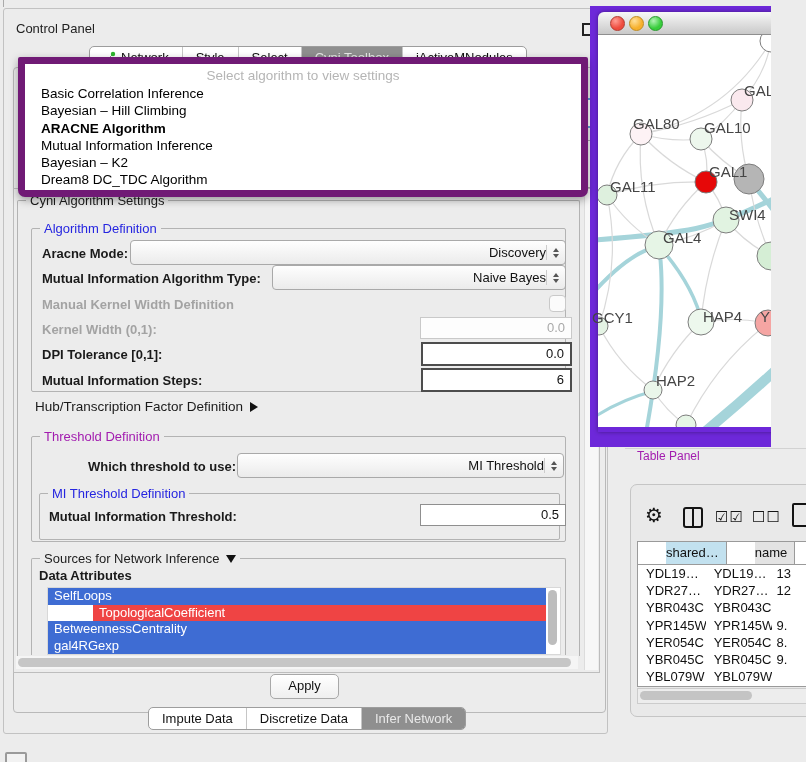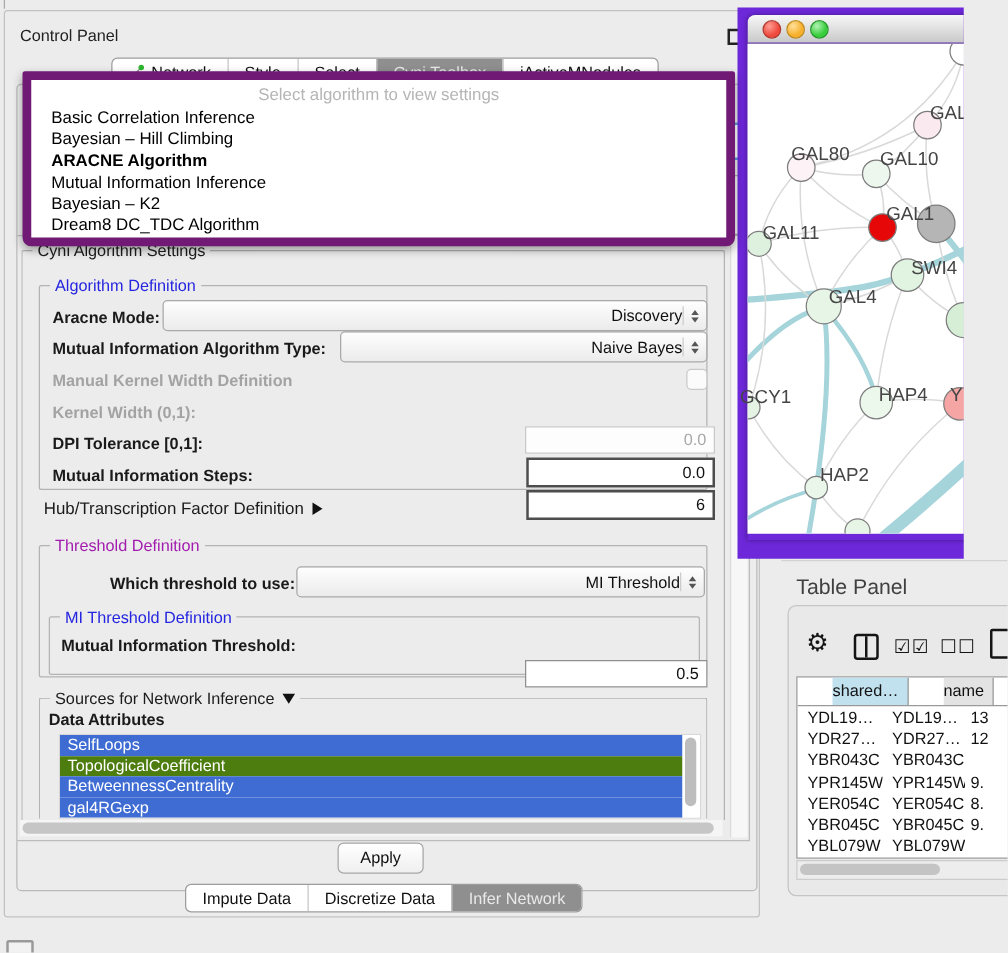--- a/index.html
+++ b/index.html
@@ -50,21 +50,21 @@
   .lbl{font-size:13px;color:#1a1a1a;white-space:nowrap;}
   .lbl.b{font-weight:bold;}
   .lbl.dis{color:#a3a3a3;font-weight:bold;}
   .combo{height:23px;border:1px solid #a9a9a9;border-radius:4px;
     background:linear-gradient(#fefefe,#ebebeb);display:flex;align-items:center;text-align:right;}
   .combo .cval{flex:1;font-size:13px;color:#111;padding-left:12px;}
   .combo .spin{width:18px;display:flex;flex-direction:column;align-items:center;border-left:1px solid #cccccc;height:15px;justify-content:center;}
   .spin i{display:block;width:0;height:0;border-left:3.5px solid transparent;border-right:3.5px solid transparent;}
   .spin .up{border-bottom:4.5px solid #555;margin-bottom:2px;}
   .spin .dn{border-top:4.5px solid #555;}
-  .field{height:20px;background:#fff;font-size:13px;text-align:right;padding-right:6px;line-height:20px;color:#111;margin-top:24px;}
+  .field{height:20px;background:#fff;font-size:13px;text-align:right;padding-right:6px;line-height:20px;color:#111;}
   .field.dis{border:1px solid #c9c9c9;color:#a9a9a9;background:#fdfdfd;}
   .field.strong{border:2px solid #4d4d4d;}
   .field.norm{border:1px solid #8f8f8f;}
   .chk{width:15px;height:15px;border:1px solid #c9c9c9;border-radius:4px;background:#fbfbfb;}
   .tri-r{display:inline-block;width:0;height:0;border-left:8px solid #111;
          border-top:5.5px solid transparent;border-bottom:5.5px solid transparent;margin-left:7px;vertical-align:-1px;}
   .tri-d{display:inline-block;width:0;height:0;border-top:8px solid #111;
          border-left:5.5px solid transparent;border-right:5.5px solid transparent;margin-left:6px;vertical-align:0px;}
   
   #attr-list{left:47px;top:587px;width:512px;height:66px;background:#fff;border:1px solid #d8d8d8;display:flex;}
@@ -84,21 +84,21 @@
   #net-titlebar{height:22px;background:linear-gradient(#f7f7f7,#c9c9c9);border-bottom:1px solid #8f8f8f;
      border-radius:6px 6px 0 0;position:relative;}
   .light{position:absolute;top:4px;width:13px;height:13px;border-radius:50%;}
   .light.red{left:12px;background:radial-gradient(circle at 35% 30%,#ff9d94,#ee4b3e 60%);border:1px solid #b23a30;}
   .light.yellow{left:31px;background:radial-gradient(circle at 35% 30%,#ffe09a,#f6b02c 60%);border:1px solid #c08b1f;}
   .light.green{left:50px;background:radial-gradient(circle at 35% 30%,#b2f3b4,#38cd3c 60%);border:1px solid #27992c;}
   #net-content{height:392px;background:#fff;overflow:hidden;}
   .nlabel{position:absolute;font-size:15px;color:#454545;white-space:nowrap;}
   
   #tp-titlebar{left:625px;top:448px;width:181px;height:30px;border-top:1px solid #d2d2d2;}
-  #tp-title{position:absolute;left:12px;top:11px;font-size:17px;color:#404040;}
+  #tp-title{position:absolute;left:12px;top:0;font-size:12px;color:#a21caf;}
   #table-panel{left:630px;top:484px;width:176px;height:231px;background:#e9e9e9;
      border:1px solid #c5c5c5;border-radius:7px 0 0 7px;}
   .tp-icon{position:absolute;color:#141414;}
   #gear-icon{left:14px;top:20px;font-size:20px;line-height:20px;}
   #cols-icon{left:52px;top:22px;width:16px;height:17px;border:2.5px solid #141414;border-radius:3px;}
   #cols-icon::before{content:"";position:absolute;left:6.5px;top:0;width:2.5px;height:17px;background:#141414;}
   .chkpair{font-size:15px;letter-spacing:1px;}
   #checked-pair{left:84px;top:23px;}
   #unchecked-pair{left:121px;top:23px;}
   #doc-icon{left:161px;top:18px;width:15px;height:20px;border:2.5px solid #141414;border-radius:2px;background:#e9e9e9;}
@@ -206,21 +206,21 @@
   <span class="lbl b abs" style="left:49px;top:509px;">Mutual Information Threshold:</span>
   <div class="field norm abs" style="left:420px;top:504px;width:138px;">0.5</div>
 
   <div class="group noclose abs" style="left:31px;top:558px;width:533px;height:96px;">
     <span class="gtitle"><span>Sources for Network Inference</span><span class="tri-d"></span></span>
   </div>
   <span class="lbl b abs" style="left:39px;top:568px;">Data Attributes</span>
   <div id="attr-list" class="abs">
     <div id="attr-items">
         <div class="attr-item" style="background: rgb(62, 108, 211);">SelfLoops</div>
-        <div class="attr-item" style="background: #4d7c0f;">TopologicalCoefficient</div>
+        <div class="attr-item" style="background: #ef4444; margin-left: 45px;">TopologicalCoefficient</div>
         <div class="attr-item" style="background: rgb(62, 108, 211);">BetweennessCentrality</div>
         <div class="attr-item" style="background: rgb(62, 108, 211);">gal4RGexp</div>
       </div>
     <div id="attr-vtrack">
         <div id="attr-vthumb"></div>
       </div>
   </div>
 
   <div class="vtrack abs" style="left:584px;top:189px;width:13px;height:481px;">
     

